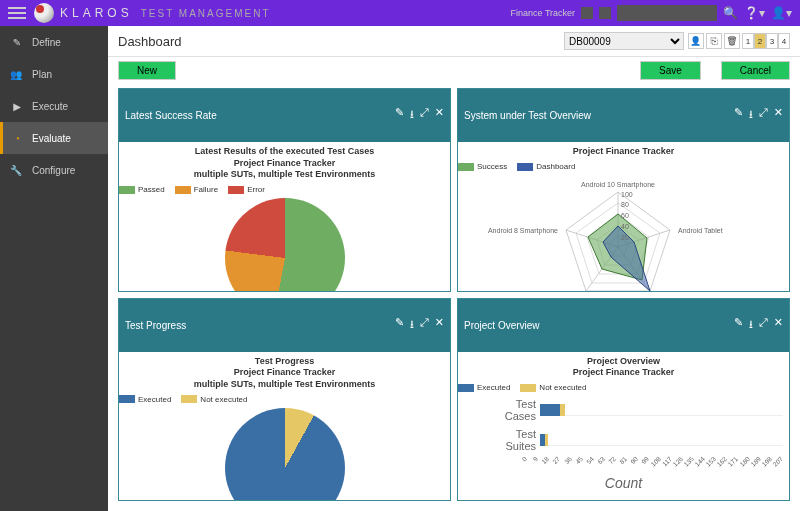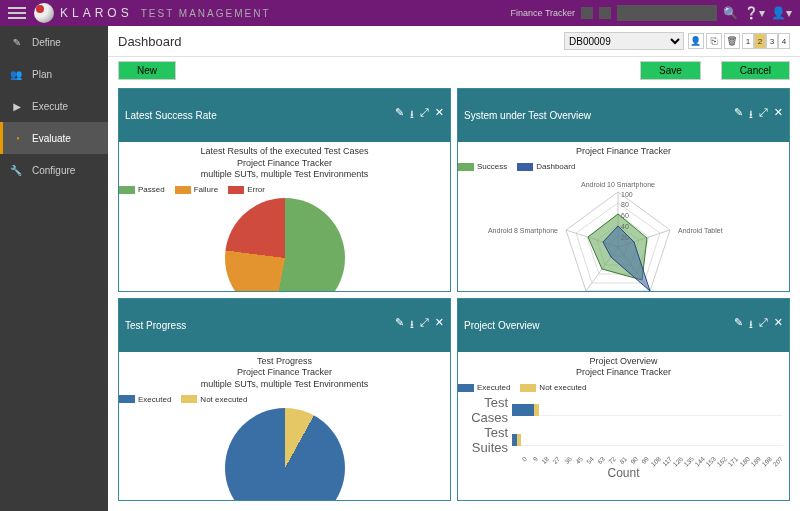--- a/index.html
+++ b/index.html
@@ -1,17 +1,17 @@
 <!DOCTYPE html>
 <html><head>
 <meta charset="utf-8">
 <style>
   * { box-sizing: border-box; margin: 0; padding: 0; font-family: Arial, Helvetica, sans-serif; }
   body { background: #fff; font-size: 11px; color: #333; overflow: hidden; width: 800px; height: 511px; }
-  .topbar { height: 26px; background: #701a75; display: flex; align-items: center; color: #ccc; padding: 0 8px; }
+  .topbar { height: 26px; background: #6d28d9; display: flex; align-items: center; color: #ccc; padding: 0 8px; }
   .hamburger { width: 18px; height: 18px; cursor: pointer; margin-right: 8px; }
   .hamburger div { height: 2px; background: #ccc; margin: 3px 0; }
   .logo { width: 20px; height: 20px; border-radius: 50%; background: radial-gradient(circle at 30% 30%, #eee 40%, #888 100%); margin-right: 6px; position: relative; }
   .logo::after { content: ""; position: absolute; width: 8px; height: 8px; background: #c33; border-radius: 50%; top: 2px; left: 2px; }
   .brand { letter-spacing: 4px; font-size: 12px; font-weight: 300; color: #ddd; }
   .brand-sub { letter-spacing: 2px; font-size: 10px; color: #aaa; margin-left: 8px; }
   .top-right { margin-left: auto; display: flex; align-items: center; gap: 6px; font-size: 9px; }
   .top-right .proj { color: #ccc; }
   .top-right .sq { width: 12px; height: 12px; background: #555; }
   .top-right input { background: #555; border: none; height: 16px; width: 100px; color: #fff; font-size: 10px; padding: 0 4px; }
@@ -32,34 +32,34 @@
   .title-icons .pager .cur { background: #e5c766; }
   .buttonbar { display: flex; padding: 4px 10px; gap: 6px; }
   .btn { border: 1px solid #ccc; background: #22c55e; padding: 3px 18px; font-size: 10px; cursor: pointer; text-align: right; }
   .buttonbar .right { margin-left: auto; display: flex; gap: 20px; }
   .grid { flex: 1; display: grid; grid-template-columns: 1fr 1fr; grid-template-rows: 1fr 1fr; gap: 6px; padding: 4px 10px 10px; overflow: hidden; }
   .panel { border: 1px solid #398a97; display: flex; flex-direction: column; overflow: hidden; }
   .panel-head { background: #2b7886; color: #fff; font-size: 10px; padding: 17px 6px; display: flex; align-items: center; }
   .panel-head .tools { margin-left: auto; display: flex; gap: 6px; }
   .panel-head .tools span { cursor: pointer; font-size: 11px; }
   .panel-body { flex: 1; background: #fff; position: relative; font-size: 9px; overflow: hidden; }
-  .chart-title { text-align: center; font-weight: normal; font-size: 9px; margin-top: 4px; line-height: 1.3; }
+  .chart-title { text-align: center; font-weight: bold; font-size: 9px; margin-top: 4px; line-height: 1.3; }
   .legend { display: flex; justify-content: flex-start; gap: 10px; margin: 4px 0; font-size: 8px; }
   .legend .sw { width: 16px; height: 8px; display: inline-block; vertical-align: middle; margin-right: 3px; }
   .pie { width: 120px; height: 120px; border-radius: 50%; margin: 2px auto; }
   svg { display: block; }
   .radar-label { font-size: 7px; fill: #666; }
   .barchart { padding: 2px 6px 0 6px; }
   .barrow { display: flex; align-items: center; height: 24px; margin-bottom: 6px; }
-  .barrow .bl { width: 48px; font-size: 13px; color: #666; text-align: right; padding-right: 4px; }
+  .barrow .bl { width: 48px; font-size: 11px; color: #666; text-align: right; padding-right: 4px; margin-left: 28px; }
   .barrow .bb { flex: 1; height: 12px; position: relative; background: #fff; border-bottom: 1px solid #eee; }
   .barrow .seg { position: absolute; top: 0; height: 12px; }
   .xaxis { display: flex; margin-left: 52px; font-size: 6.5px; color: #666; transform-origin: top left; }
   .xaxis span { transform: rotate(-45deg); width: 12px; display: inline-block; text-align: right; }
-  .xlabel { text-align: center; font-size: 12px; color: #666; margin-top: 1px; }
+  .xlabel { text-align: center; font-size: 14px; color: #666; margin-top: 10px; font-style: italic; }
 </style>
 </head>
 <body>
 
 <div class="topbar">
   <div class="hamburger">
       <div></div>
       <div></div>
       <div></div>
     </div>

